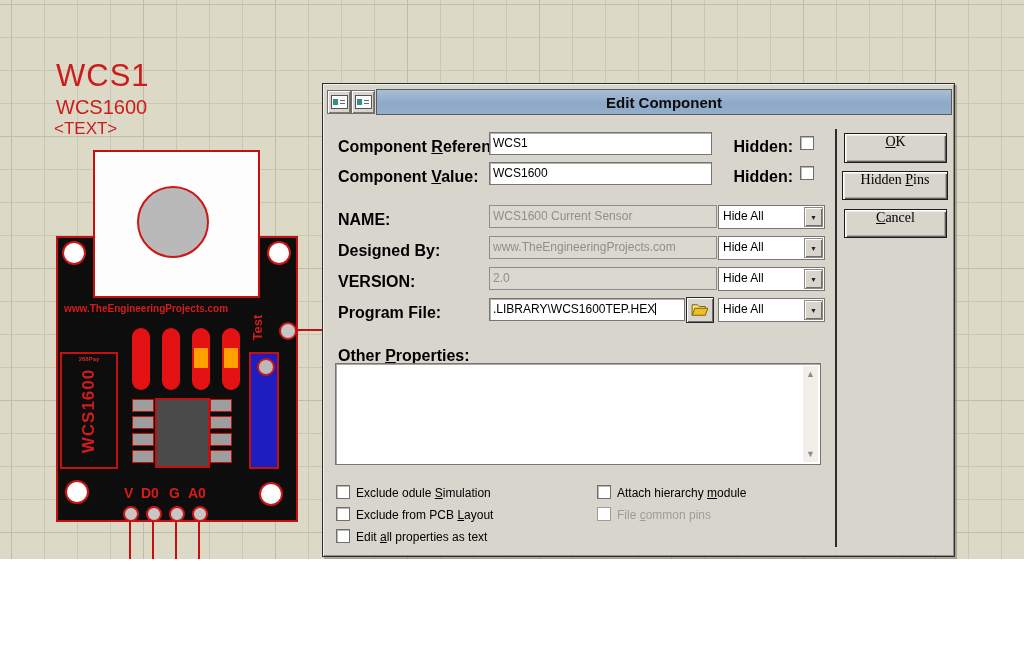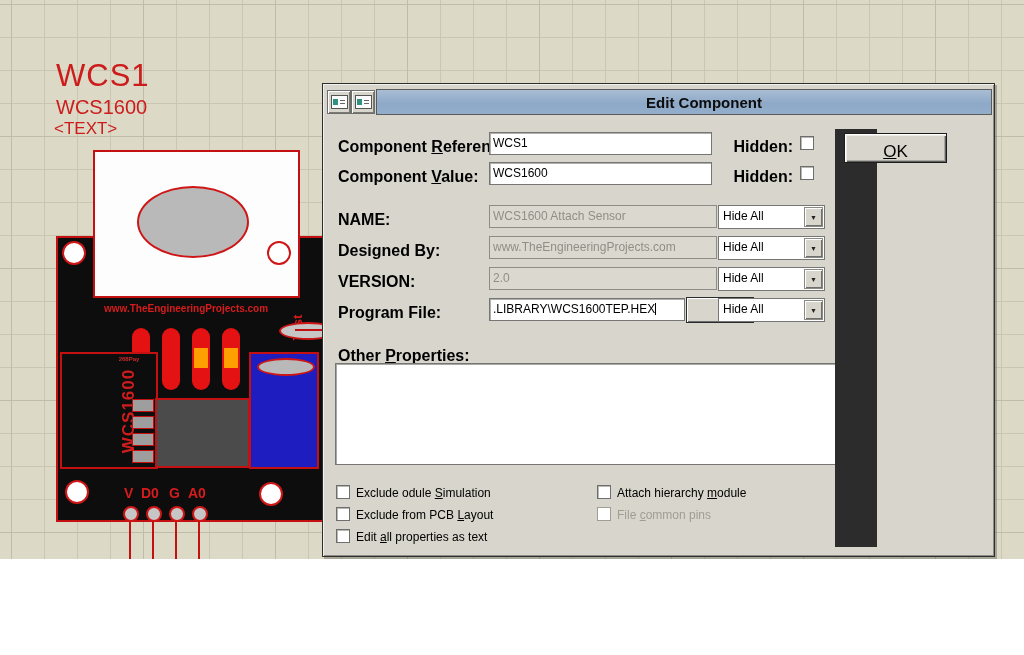--- a/index.html
+++ b/index.html
@@ -7,21 +7,21 @@
   .stage{position:relative;width:1024px;height:559px;
     background-color:#dcd9c6;
     background-image:
       linear-gradient(to right,#bfbca8 1px,transparent 1px),
       linear-gradient(to bottom,#bfbca8 1px,transparent 1px),
       linear-gradient(to right,#c9c6b2 1px,transparent 1px),
       linear-gradient(to bottom,#c9c6b2 1px,transparent 1px);
     background-size:132px 132px,132px 132px,33px 33px,33px 33px;
     background-position:11px 4px,11px 4px,11px 4px,11px 4px;
     overflow:hidden;}
-  .abs{position:absolute;padding-left:40px;}
+  .abs{position:absolute;}
 
   
   .ann{position:absolute;color:#cc1c1c;white-space:nowrap;}
   #ann-ref{left:56px;top:58px;font-size:31px;letter-spacing:1px;}
   #ann-val{left:56px;top:96px;font-size:20px;}
   #ann-tag{left:54px;top:119px;font-size:17px;}
 
   
   .pcb-body{left:56px;top:236px;width:238px;height:282px;background:#0d0d0d;border:2px solid #c41010;}
   .sensor-box{left:93px;top:150px;width:163px;height:144px;background:#fdfdfd;border:2px solid #c41010;}
@@ -102,23 +102,23 @@
   .sb-arrow{position:absolute;left:0;width:15px;font-size:9px;color:#8f8d84;text-align:center;}
   .sb-arrow.up{top:3px;} .sb-arrow.down{bottom:3px;}
   .cbrow-lbl{position:absolute;font-size:12px;color:#000;white-space:nowrap;}
   .cbrow-lbl.dis{color:#9f9d94;}
   #cb-0{left:13px;top:401px;} #cbl-0{left:33px;top:402px;}
   #cb-1{left:13px;top:423px;} #cbl-1{left:33px;top:424px;text-align:right;}
   #cb-2{left:13px;top:445px;} #cbl-2{left:33px;top:446px;}
   #cb-3{left:274px;top:401px;} #cbl-3{left:294px;top:402px;}
   #cb-4{left:274px;top:423px;} #cbl-4{left:294px;top:424px;}
   .divider{left:512px;top:45px;width:2px;height:418px;background:#2c2c2c;}
-  .pushbtn{position:absolute;background:#d8d5cc;border:1px solid #1c1c1c;color:#000;font-size:17px;
+  .pushbtn{position:absolute;background:#d8d5cc;border:1px solid #1c1c1c;color:#000;font-size:14px;
     box-shadow:inset 1px 1px 0 #ffffff, inset 2px 2px 0 #ecebe5, inset -1px -1px 0 #5f5f5f, inset -2px -2px 0 #a9a8a0;
-    display:flex;align-items:flex-end;justify-content:center;}
+    display:flex;align-items:flex-start;justify-content:center;font-family:Liberation Serif, serif;}
   #btn-ok{left:521px;top:49px;width:101px;height:28px;}
   #btn-hidden{left:519px;top:87px;width:104px;height:27px;}
   #btn-cancel{left:521px;top:125px;width:101px;height:27px;}
   u{text-decoration:underline;}
 </style>
 </head>
 <body>
 
 <div class="stage">
 
@@ -197,21 +197,21 @@
     <div class="inp" id="inp-ref">WCS1</div>
     <div class="lbl hid-lbl" id="hid1-lbl">Hidden:</div>
     <span class="cb" id="hid1-cb"></span>
 
     <div class="lbl" id="lbl-val"><span>Component </span><u>V</u><span>alue:</span></div>
     <div class="inp" id="inp-val">WCS1600</div>
     <div class="lbl hid-lbl" id="hid2-lbl">Hidden:</div>
     <span class="cb" id="hid2-cb"></span>
 
     <div class="lbl" id="lbl-name">NAME:</div>
-    <div class="inp ro" id="inp-name">WCS1600 Attach Sensor</div>
+    <div class="inp ro" id="inp-name">WCS1600 Current Sensor</div>
     <div class="combo" id="combo-0">
       <span class="combo-val">Hide All</span>
       <span class="combo-btn">
           <span>▼</span>
         </span>
     </div>
 
     <div class="lbl" id="lbl-desby">Designed By:</div>
     <div class="inp ro" id="inp-desby">www.TheEngineeringProjects.com</div>
     <div class="combo" id="combo-1">
@@ -262,15 +262,21 @@
     <div class="cbrow-lbl" id="cbl-2"><span>Edit </span><u>a</u><span>ll properties as text</span></div>
     <span class="cb" id="cb-3"></span>
     <div class="cbrow-lbl" id="cbl-3"><span>Attach hierarchy </span><u>m</u><span>odule</span></div>
     <span class="cb dis" id="cb-4"></span>
     <div class="cbrow-lbl dis" id="cbl-4"><span>File </span><u>c</u><span>ommon pins</span></div>
 
     <div class="abs divider"></div>
     <div class="pushbtn" id="btn-ok">
         <span><span></span><u>O</u><span>K</span></span>
       </div>
+    <div class="pushbtn" id="btn-hidden">
+        <span><span>Hidden </span><u>P</u><span>ins</span></span>
+      </div>
+    <div class="pushbtn" id="btn-cancel">
+        <span><span></span><u>C</u><span>ancel</span></span>
+      </div>
   </div>
 
 </div>
 
 </body></html>

